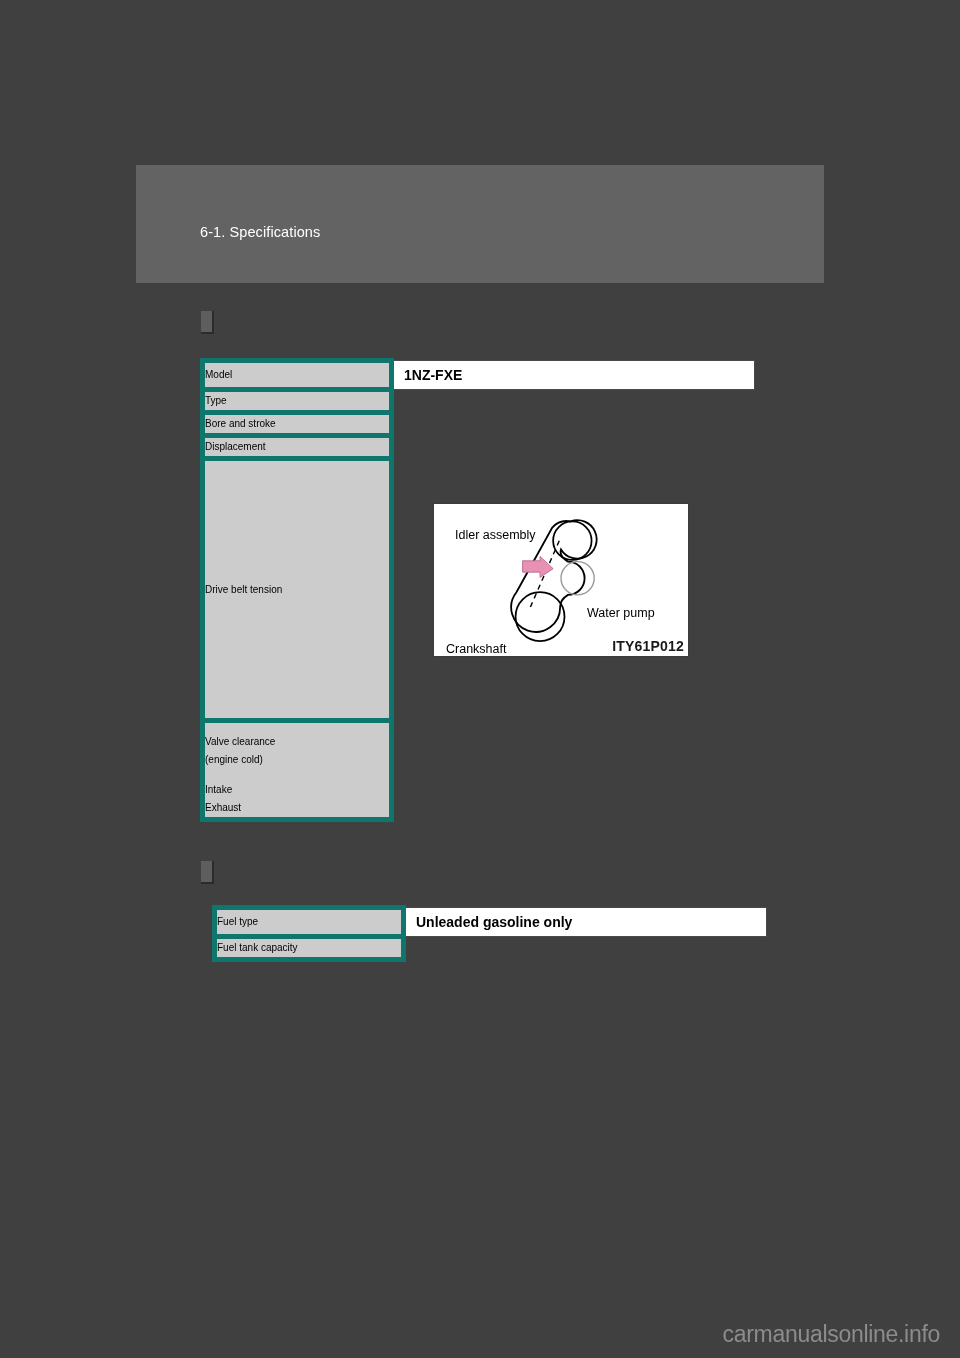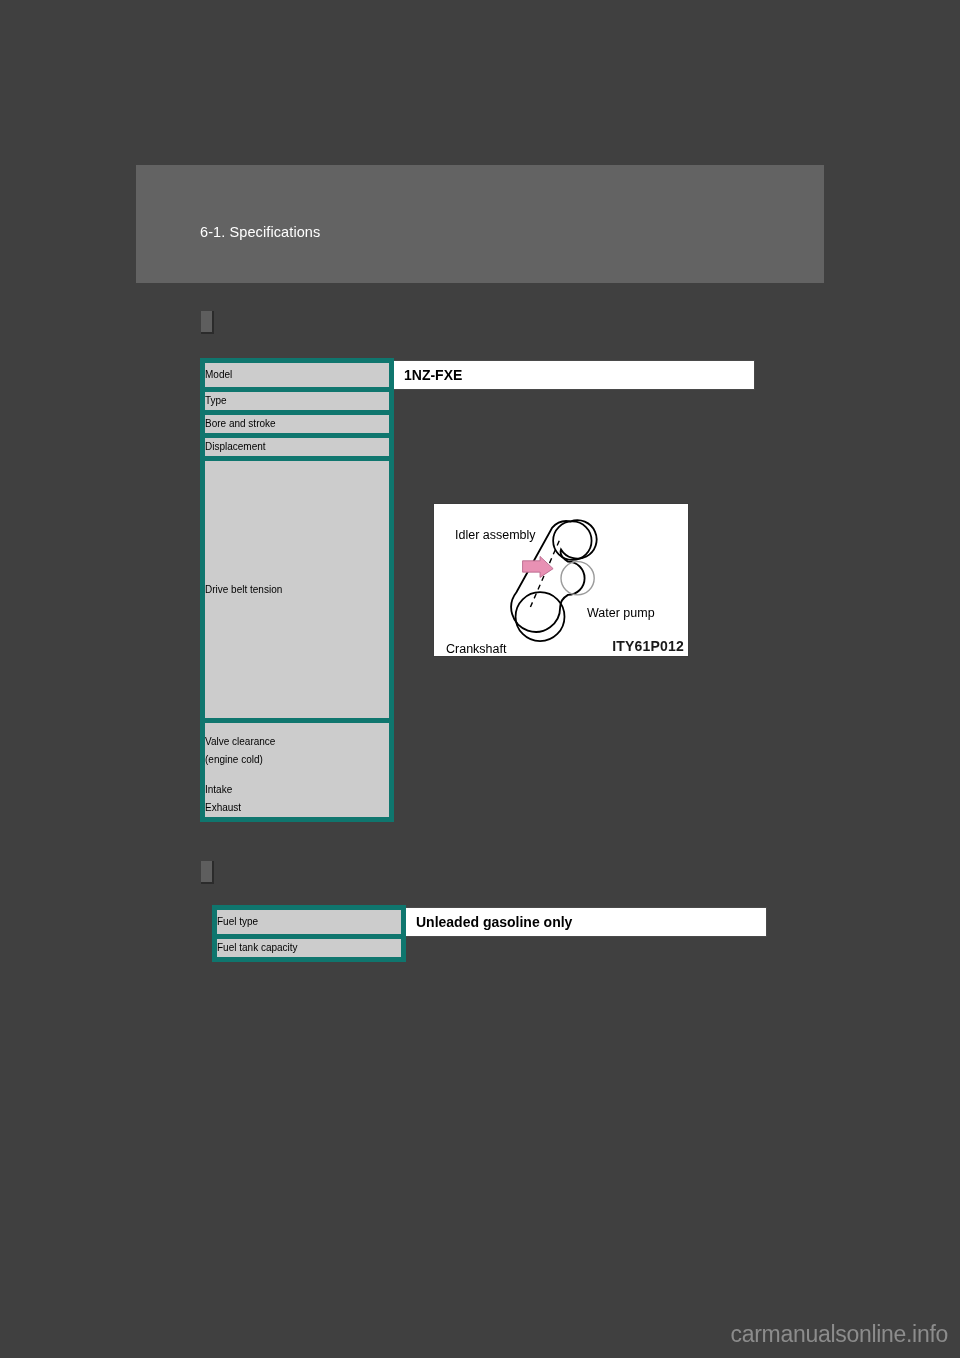--- a/index.html
+++ b/index.html
@@ -140,21 +140,21 @@
     bottom: 2px;
     font-size: 14px;
     font-weight: bold;
     color: #1a1a1a;
     letter-spacing: 0.2px;
   }
 
   
   .watermark {
     position: absolute;
-    right: 12px;
+    right: 20px;
     bottom: 10px;
     font-size: 23px;
     color: #8c8c8c;
     letter-spacing: -0.3px;
     white-space: nowrap;
   }
 </style>
 </head>
 <body>
 

